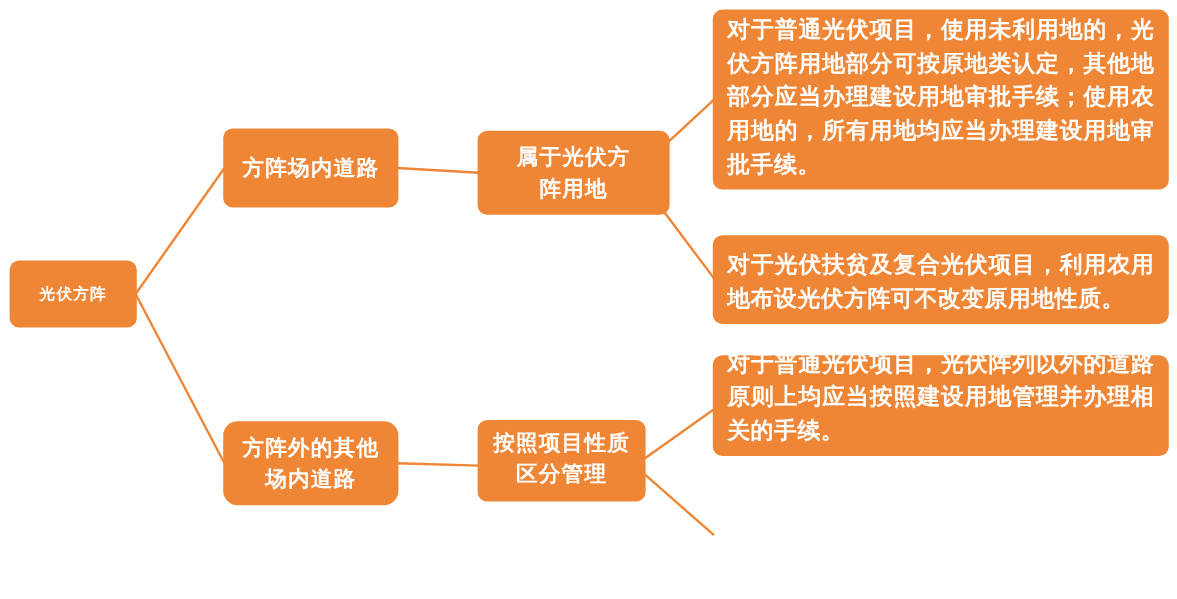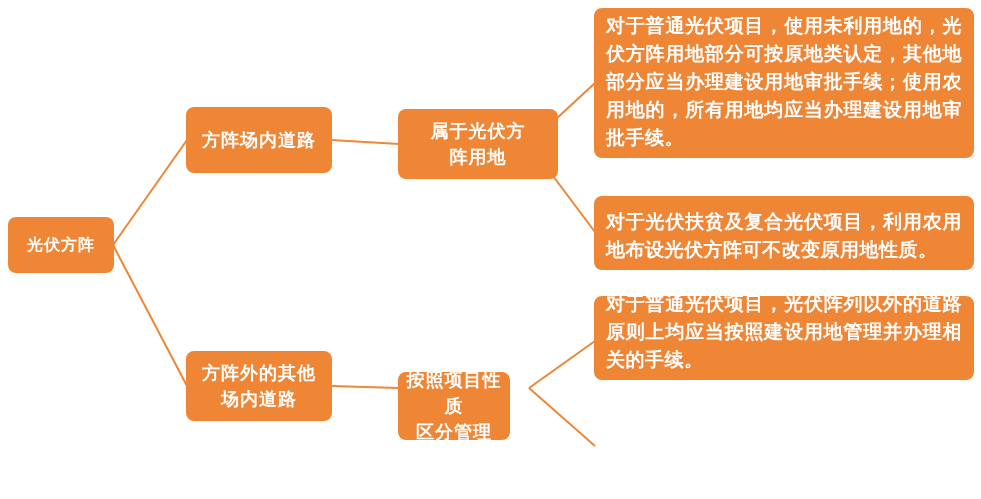--- a/index.html
+++ b/index.html
@@ -52,25 +52,25 @@
     display: flex;
     align-items: flex-end;
     box-sizing: border-box;
     padding: 6px 12px;
     text-align: justify;
     font-size: 19px;
     line-height: 28px;
     letter-spacing: 0.5px;
   }
   
-  .node-root   { left: 8px;   top: 217px; width: 106px; height: 56px;  font-size: 16px; }
+  .node-root   { left: 8px;   top: 217px; width: 106px; height: 56px;  font-size: 13px; }
   .node-l1a    { left: 186px; top: 107px; width: 146px; height: 66px; }
-  .node-l1b    { left: 186px; top: 351px; width: 146px; height: 70px; }
+  .node-l1b    { left: 186px; top: 351px; width: 146px; height: 70px; border-radius: 12px; }
   .node-l2a    { left: 398px; top: 109px; width: 160px; height: 70px; }
-  .node-l2b    { left: 398px; top: 372px; width: 112px; height: 68px; }
+  .node-l2b    { left: 398px; top: 350px; width: 140px; height: 68px; font-family: Liberation Mono, monospace; }
   
   .leaf-1 { left: 594px; top: 8px;   width: 380px; height: 150px; }
   .leaf-2 { left: 594px; top: 196px; width: 380px; height: 74px; }
   .leaf-3 { left: 594px; top: 296px; width: 380px; height: 84px; }
   .leaf-4 { left: 594px; top: 400px; width: 380px; height: 94px; }
 </style>
 </head>
 <body>
 
 <div class="canvas">

